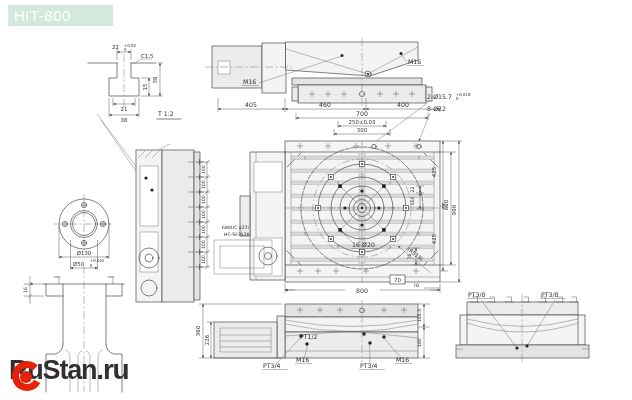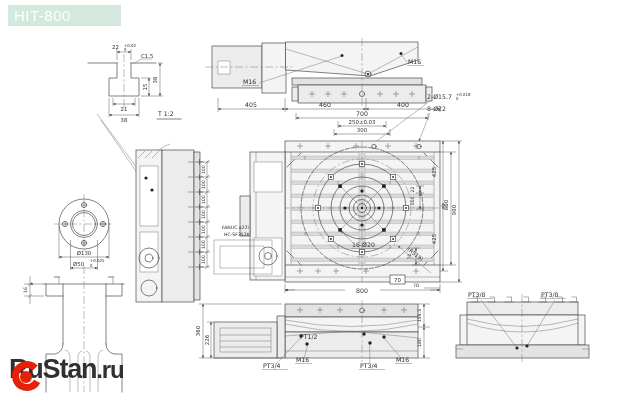--- a/index.html
+++ b/index.html
@@ -1,23 +1,23 @@
 <!DOCTYPE html>
 <html><head>
 <meta charset="utf-8">
 <style>
   html,body{margin:0;padding:0;background:#fff;}
   #stage{position:relative;width:632px;height:400px;background:#ffffff;overflow:hidden;
          font-family:"DejaVu Sans",sans-serif;}
-  #hdr{position:absolute;left:8px;top:5px;width:113px;height:21px;background:#d3e9dd;
+  #hdr{position:absolute;left:8px;top:5px;width:105px;height:21px;background:#d3e9dd;
        color:#ffffff;font:500 15px/21px "Liberation Sans",sans-serif;letter-spacing:.5px;
        padding-left:6px;box-sizing:border-box;}
   #logo{position:absolute;left:9px;top:356px;display:flex;align-items:center;gap:6px;}
   #logo .word{font:bold 27px/1 "Liberation Sans",sans-serif;color:#332f31;letter-spacing:-1.2px;}
-  #logo .tld{font-size:24px;}
+  #logo .tld{font-size:28px;}
   svg{position:absolute;left:0;top:0;}
   .s{stroke:#4a4a4a;stroke-width:.7;fill:none;stroke-linecap:square;}
   .thin{stroke:#6a6a6a;stroke-width:.45;fill:none;}
   .dim{stroke:#585858;stroke-width:.5;fill:none;}
   .cl{stroke:#7a7a7a;stroke-width:.5;fill:none;stroke-dasharray:8 2.5 2 2.5;}
   .dsh{stroke-dasharray:4 2;}
   .f0{fill:#f4f4f4;}.f1{fill:#ececec;}.f2{fill:#e3e3e3;}.fw{fill:#ffffff;}
   .band{fill:#d9d9d9;stroke:#9a9a9a;stroke-width:.35;}
   .t{font:6.2px "DejaVu Sans",sans-serif;fill:#2d2d2d;}
   .t5{font-size:5.4px;}.t4{font-size:4.6px;}.t3{font-size:3.9px;}

